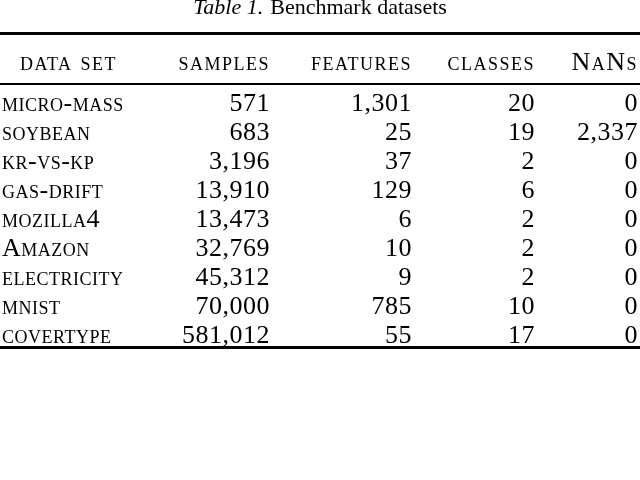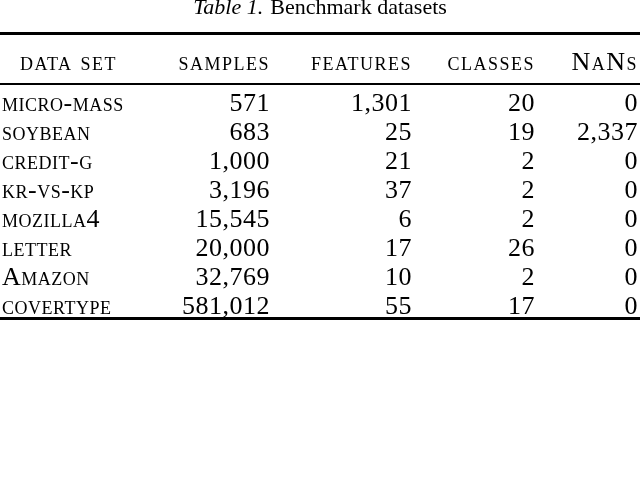--- a/index.html
+++ b/index.html
@@ -121,52 +121,59 @@
         <td class="num">0</td>
       </tr>
       <tr>
         <td class="name">soybean</td>
         <td class="num">683</td>
         <td class="num">25</td>
         <td class="num">19</td>
         <td class="num">2,337</td>
       </tr>
       <tr>
-        <td class="name">credit-g</td>
-        <td class="num">1,000</td>
-        <td class="num">21</td>
-        <td class="num">2</td>
-        <td class="num">0</td>
-      </tr>
-      <tr>
         <td class="name">kr-vs-kp</td>
         <td class="num">3,196</td>
         <td class="num">37</td>
         <td class="num">2</td>
         <td class="num">0</td>
       </tr>
       <tr>
-        <td class="name">mozilla4</td>
-        <td class="num">15,545</td>
+        <td class="name">gas-drift</td>
+        <td class="num">13,910</td>
+        <td class="num">129</td>
         <td class="num">6</td>
-        <td class="num">2</td>
         <td class="num">0</td>
       </tr>
       <tr>
-        <td class="name">letter</td>
-        <td class="num">20,000</td>
-        <td class="num">17</td>
-        <td class="num">26</td>
+        <td class="name">mozilla4</td>
+        <td class="num">13,473</td>
+        <td class="num">6</td>
+        <td class="num">2</td>
         <td class="num">0</td>
       </tr>
       <tr>
         <td class="name">Amazon</td>
         <td class="num">32,769</td>
         <td class="num">10</td>
         <td class="num">2</td>
+        <td class="num">0</td>
+      </tr>
+      <tr>
+        <td class="name">electricity</td>
+        <td class="num">45,312</td>
+        <td class="num">9</td>
+        <td class="num">2</td>
+        <td class="num">0</td>
+      </tr>
+      <tr>
+        <td class="name">mnist</td>
+        <td class="num">70,000</td>
+        <td class="num">785</td>
+        <td class="num">10</td>
         <td class="num">0</td>
       </tr>
       <tr>
         <td class="name">covertype</td>
         <td class="num">581,012</td>
         <td class="num">55</td>
         <td class="num">17</td>
         <td class="num">0</td>
       </tr>
     </tbody>

